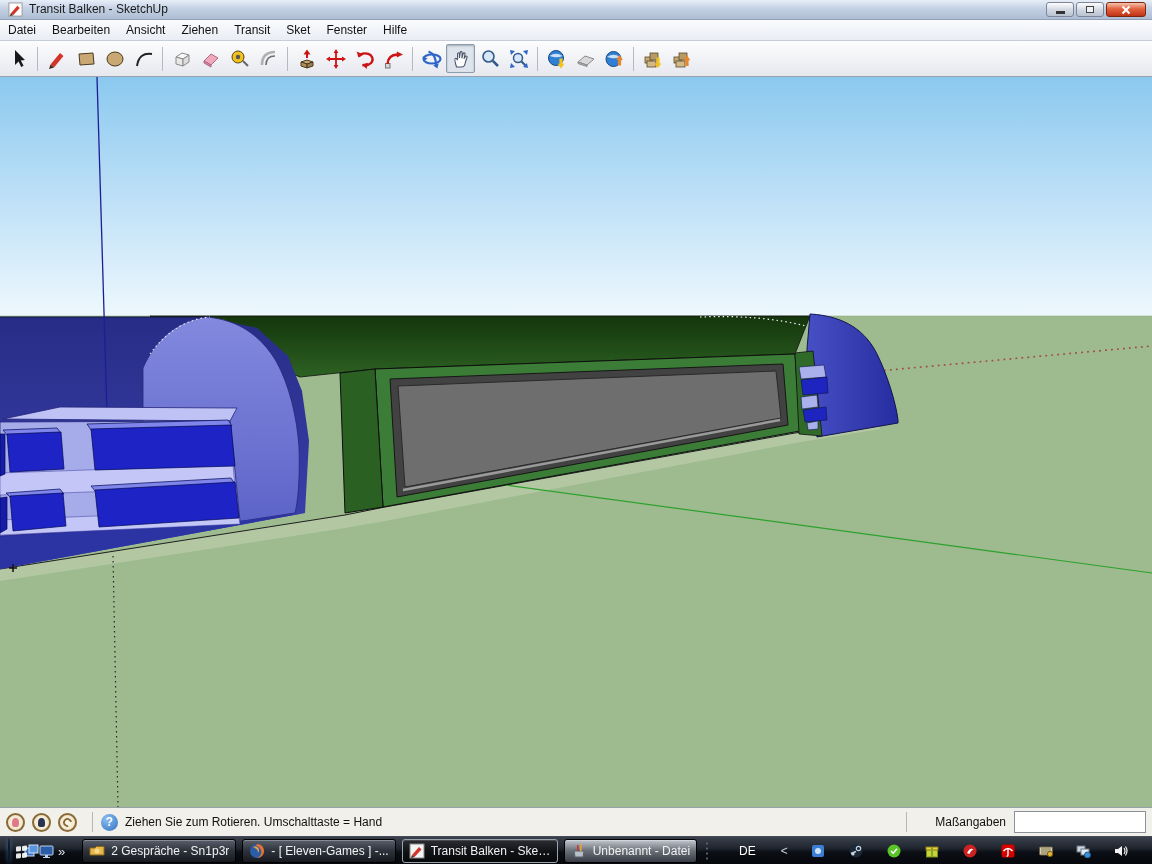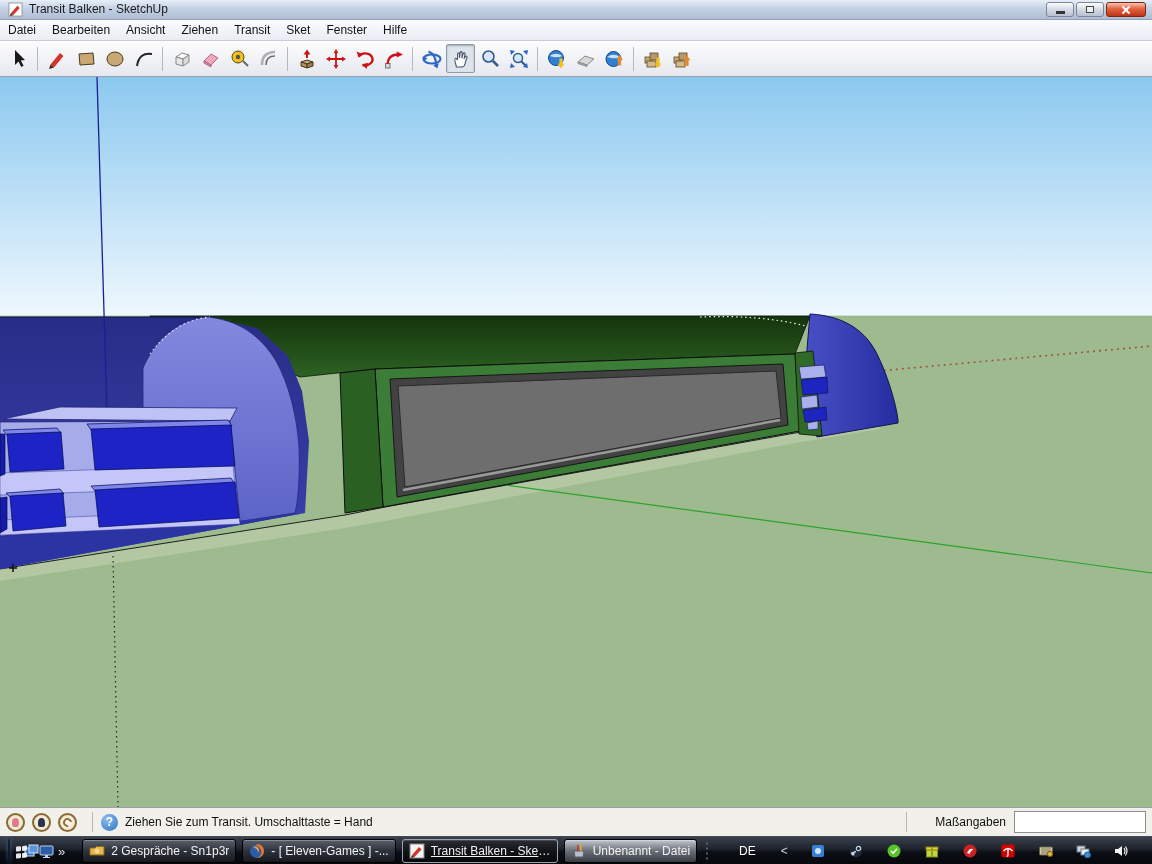--- a/index.html
+++ b/index.html
@@ -60,21 +60,21 @@
   .flag { position:absolute; left:7px; top:7px; width:12px; height:12px; display:grid; grid-template-columns:5px 5px; grid-gap:1px; transform:skewY(-6deg); }
   .flag span { background:rgba(255,255,255,.9); border-radius:1px; height:5px; }
   .grip { width:4px; height:20px; margin:0 5px;
           background-image:radial-gradient(circle,#5a6270 1px,transparent 1.2px); background-size:4px 5px; }
   .qbtn { width:22px; height:22px; display:flex; align-items:center; justify-content:center; border-radius:2px; }
   .chev { color:#dfe4ea; font-size:13px; padding:0 4px; }
   .taskbtn { width:156px; height:24px; margin:0 3px; border:1px solid #000; border-radius:3px; color:#f2f2f2;
              background:linear-gradient(#5a606c,#2e333c 48%,#17191f); box-shadow:inset 0 1px 0 rgba(255,255,255,.28);
              display:flex; align-items:center; padding:0 6px; font-size:12px; }
   .taskbtn .tlabel { white-space:nowrap; overflow:hidden; text-overflow:ellipsis; margin-left:6px; }
-  .taskbtn.active { background:linear-gradient(#2b2d33,#101114 55%,#08090b); border-color:#9aa2ae; box-shadow:inset 0 1px 0 rgba(255,255,255,.15);text-decoration:underline; }
+  .taskbtn.active { background:linear-gradient(#2b2d33,#101114 55%,#08090b); border-color:#9aa2ae; box-shadow:inset 0 1px 0 rgba(255,255,255,.15); }
   .taskbtn.hover { background:linear-gradient(#c3c8d0,#6b7179 48%,#383c44); }
   .ticon { width:16px; height:16px; flex:0 0 16px; }
   .tray { display:flex; align-items:center; margin-left:auto; gap:22px; padding-right:4px; }
   .tray .lang { color:#fff; font-size:12px; padding:0 3px; }
   .tray .chevl { color:#cfd4da; font-size:12px; }
   .trayicon { width:16px; height:16px; display:flex; align-items:center; justify-content:center; }
   .clock { color:#fff; font-size:16px; padding:0 6px 0 4px; }
 </style>
 </head>
 <body>
@@ -404,21 +404,21 @@
     <div class="scircle">
         <span class="dot2"></span>
       </div>
     <div class="scircle">
         <span class="dot3"></span>
       </div>
     <div class="sdiv"></div>
     <div class="helpcircle">
         <span>?</span>
       </div>
-    <span class="statustext">Ziehen Sie zum Transit.  Umschalttaste = Hand</span>
+    <span class="statustext">Ziehen Sie zum Rotieren.  Umschalttaste = Hand</span>
     <div class="sdiv"></div>
     <span class="measure-label">Maßangaben</span>
     <input class="measure-box" value="" style="">
   </div>
 
   <div class="taskbar">
     <div class="orb">
       <span class="flag">
           <span></span>
           <span></span>

